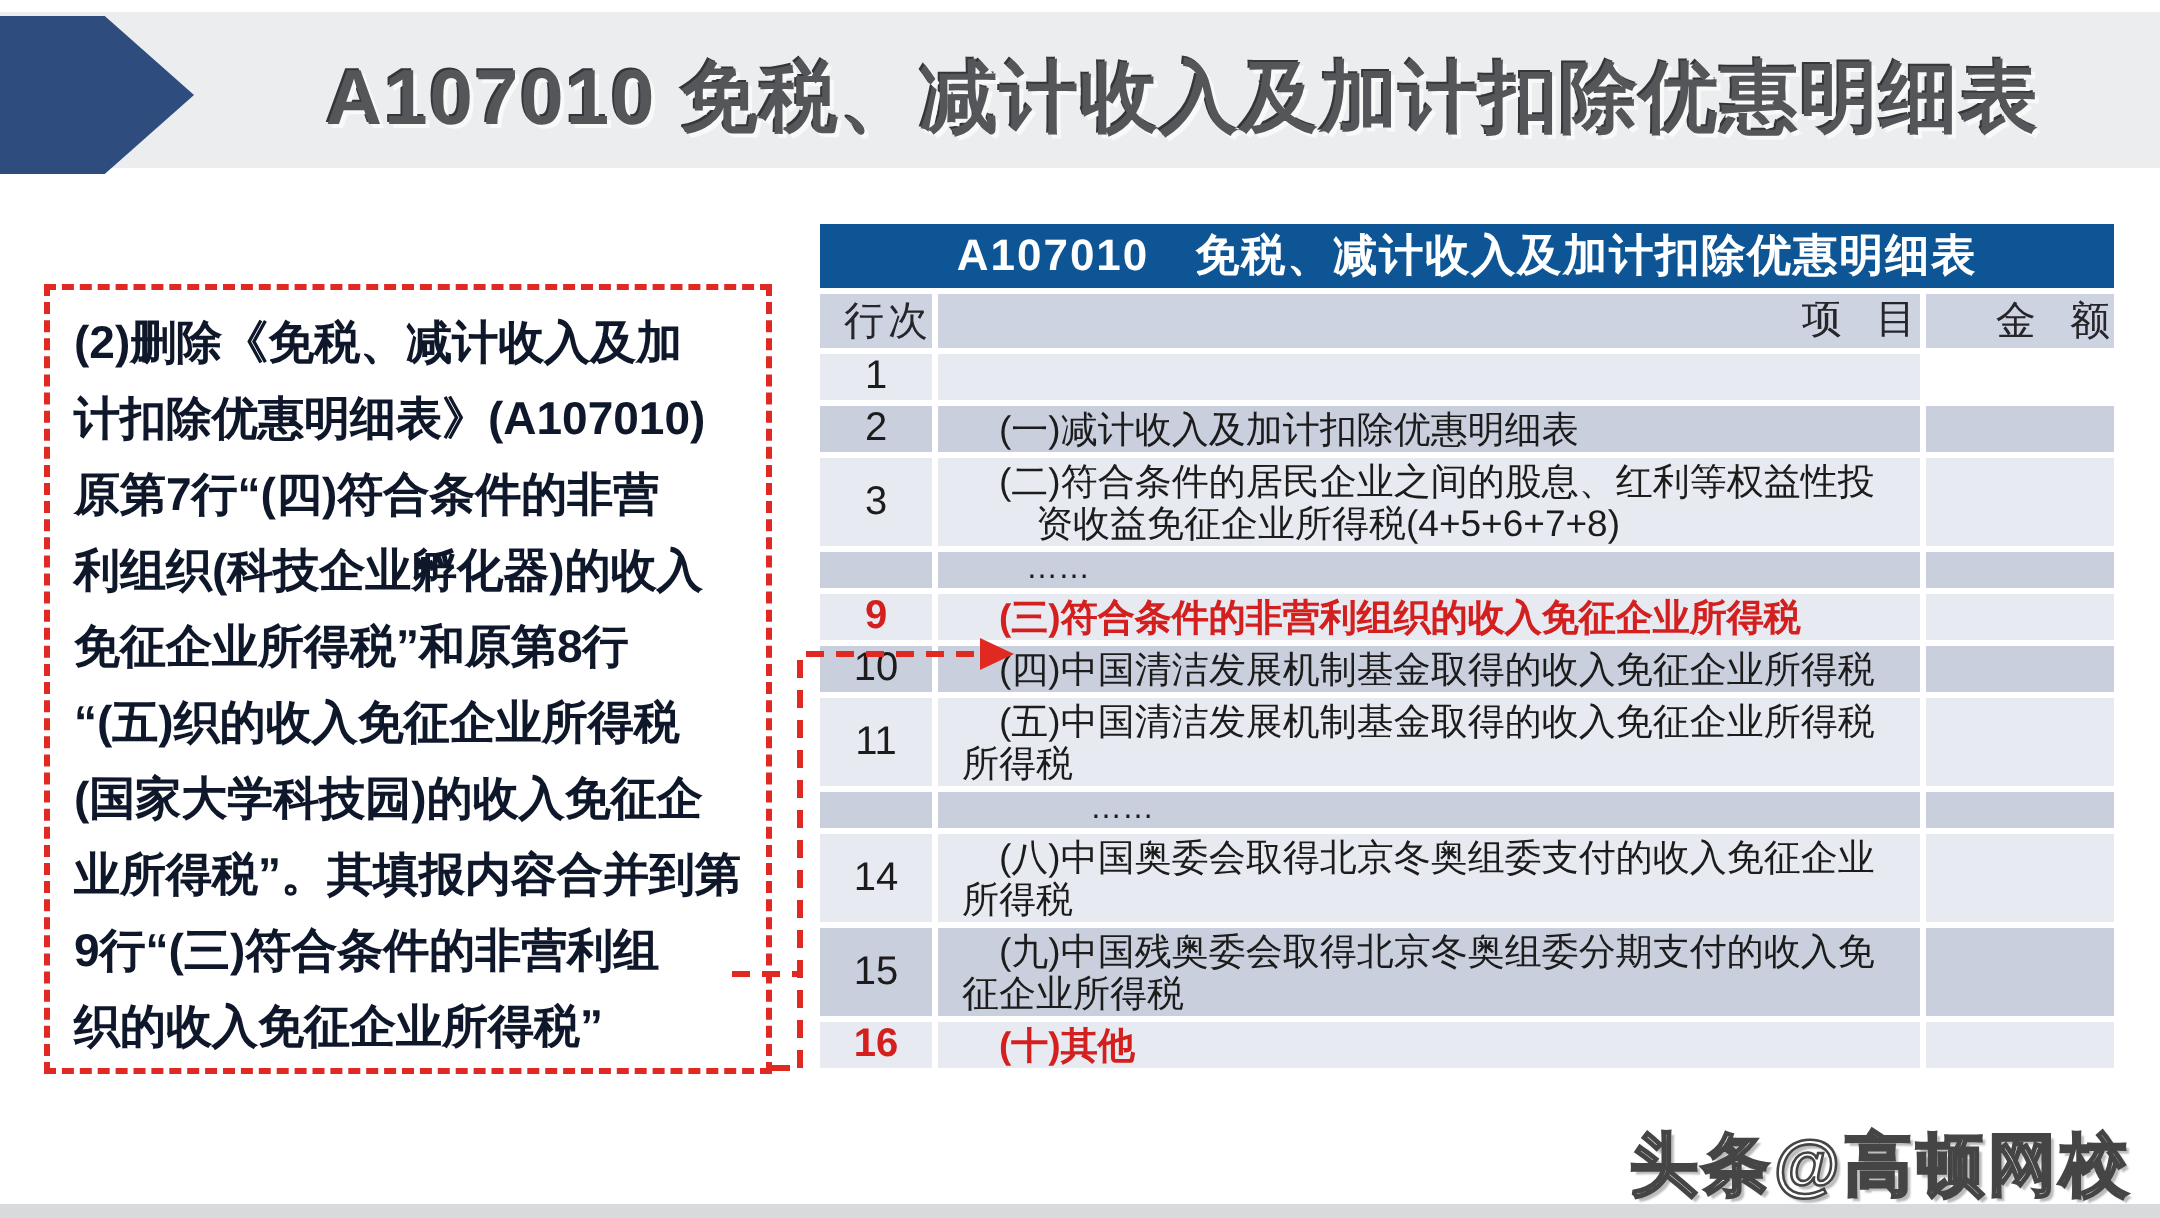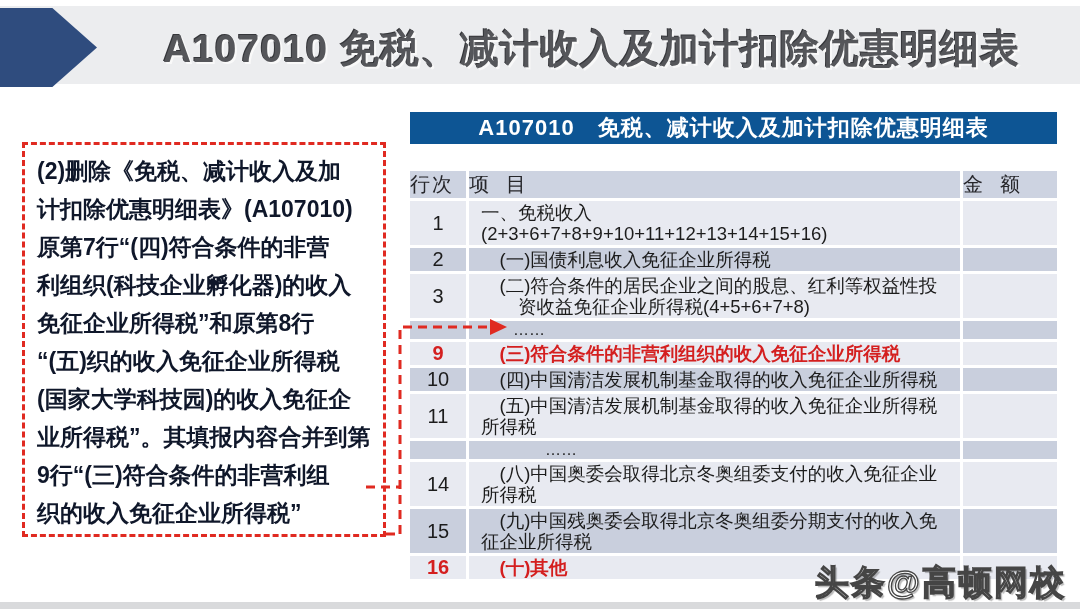--- a/index.html
+++ b/index.html
@@ -34,21 +34,21 @@
     height:32px;line-height:32px;background:#0d5594;color:#ffffff;
     font-size:22px;font-weight:bold;text-align:center;letter-spacing:1px;white-space:nowrap;
   }
   .tbody{display:flex;flex-direction:column;gap:3px;margin-top:3px;background:#ffffff;}
   .trow{display:grid;grid-template-columns:56px 1fr 94px;gap:3px;}
   .cell{display:flex;align-items:center;min-height:22px;box-sizing:border-box;}
   .c-no{justify-content:center;font-size:20px;color:#1c1c1c;}
   .c-item{padding:1px 4px 1px 12px;}
   .c-item span{font-size:18.5px;line-height:21px;color:#1c1c1c;white-space:pre-line;}
   .c-amt{}
-  .trow.header .cell{background:#cdd3e1;min-height:24px;justify-content:flex-start;padding:0;margin-top:24px;}
+  .trow.header .cell{background:#cdd3e1;min-height:24px;justify-content:flex-end;padding:0;}
   .trow.header span{font-size:20px;color:#26262a;letter-spacing:2px;white-space:pre;}
   .trow.light .cell{background:#e8eaf1;}
   .trow.dark .cell{background:#c9cfdd;}
   .trow.dots .cell{min-height:18px;}
   .trow.dots .c-item span{font-size:16px;line-height:16px;}
   .trow.emphasis .c-no,.trow.emphasis .c-item span{color:#d41f1f;font-weight:bold;}
   
   .watermark{
     position:absolute;right:14px;top:560px;font-size:34px;font-weight:bold;
     color:#ffffff;-webkit-text-stroke:1.3px #454545;letter-spacing:2px;
@@ -88,34 +88,30 @@
           <span>项  目</span>
         </div>
       <div class="cell c-amt">
           <span>金  额</span>
         </div>
     </div>
   <div class="trow light">
         <div class="cell c-no">
           <span>1</span>
         </div>
-        <div class="cell c-item">
-          <span>一、免税收入
-(2+3+6+7+8+9+10+11+12+13+14+15+16)</span>
-        </div>
         <div class="cell c-amt">
           <span></span>
         </div>
       </div>
       <div class="trow dark">
         <div class="cell c-no">
           <span>2</span>
         </div>
         <div class="cell c-item">
-          <span>　(一)国债利息收入免征企业所得税</span>
+          <span>　(一)减计收入及加计扣除优惠明细表</span>
         </div>
         <div class="cell c-amt">
           <span></span>
         </div>
       </div>
       <div class="trow light">
         <div class="cell c-no">
           <span>3</span>
         </div>
         <div class="cell c-item">

